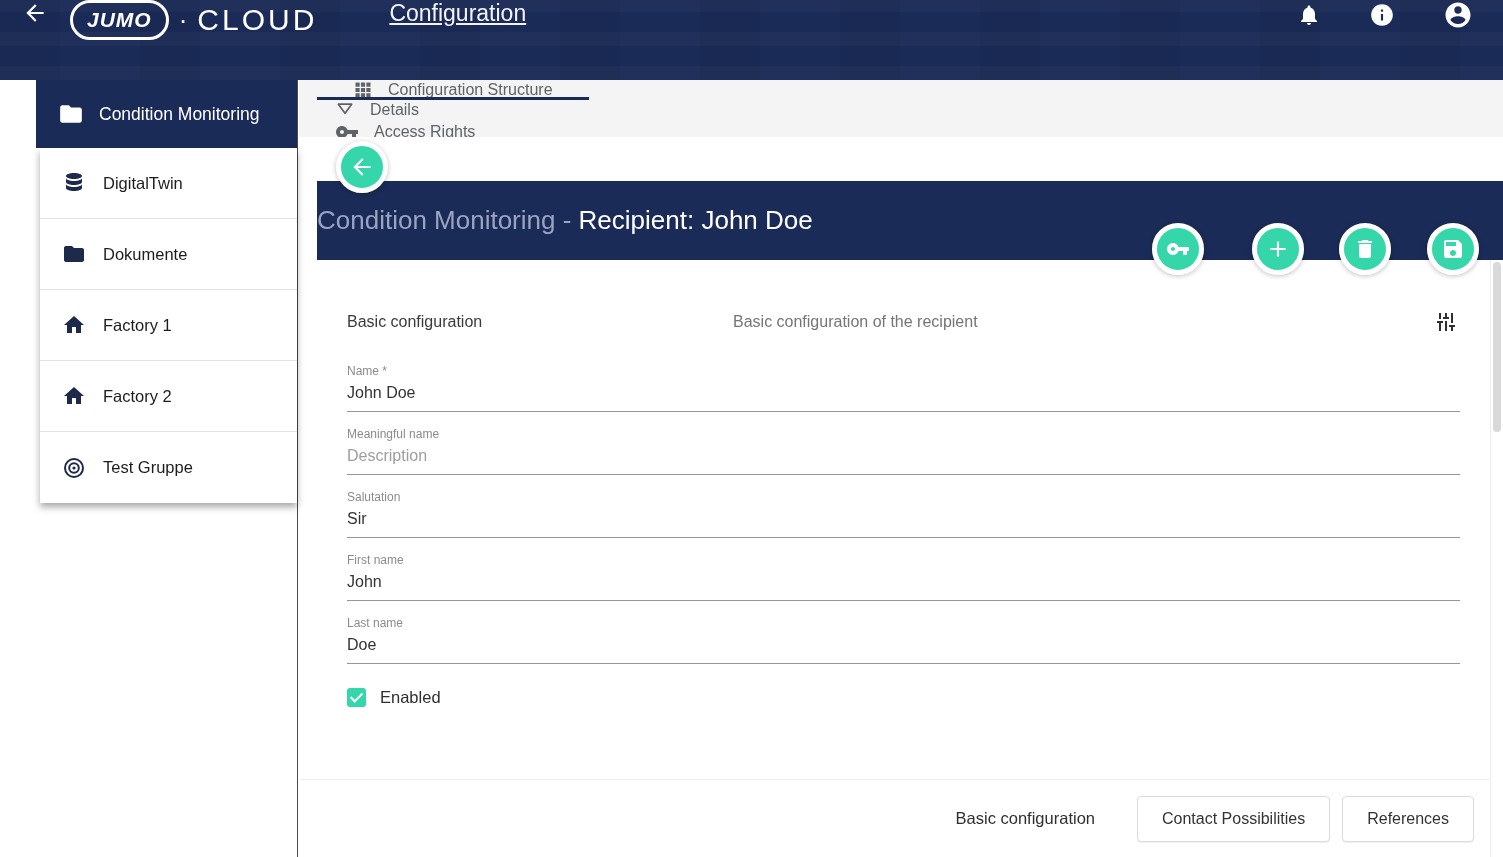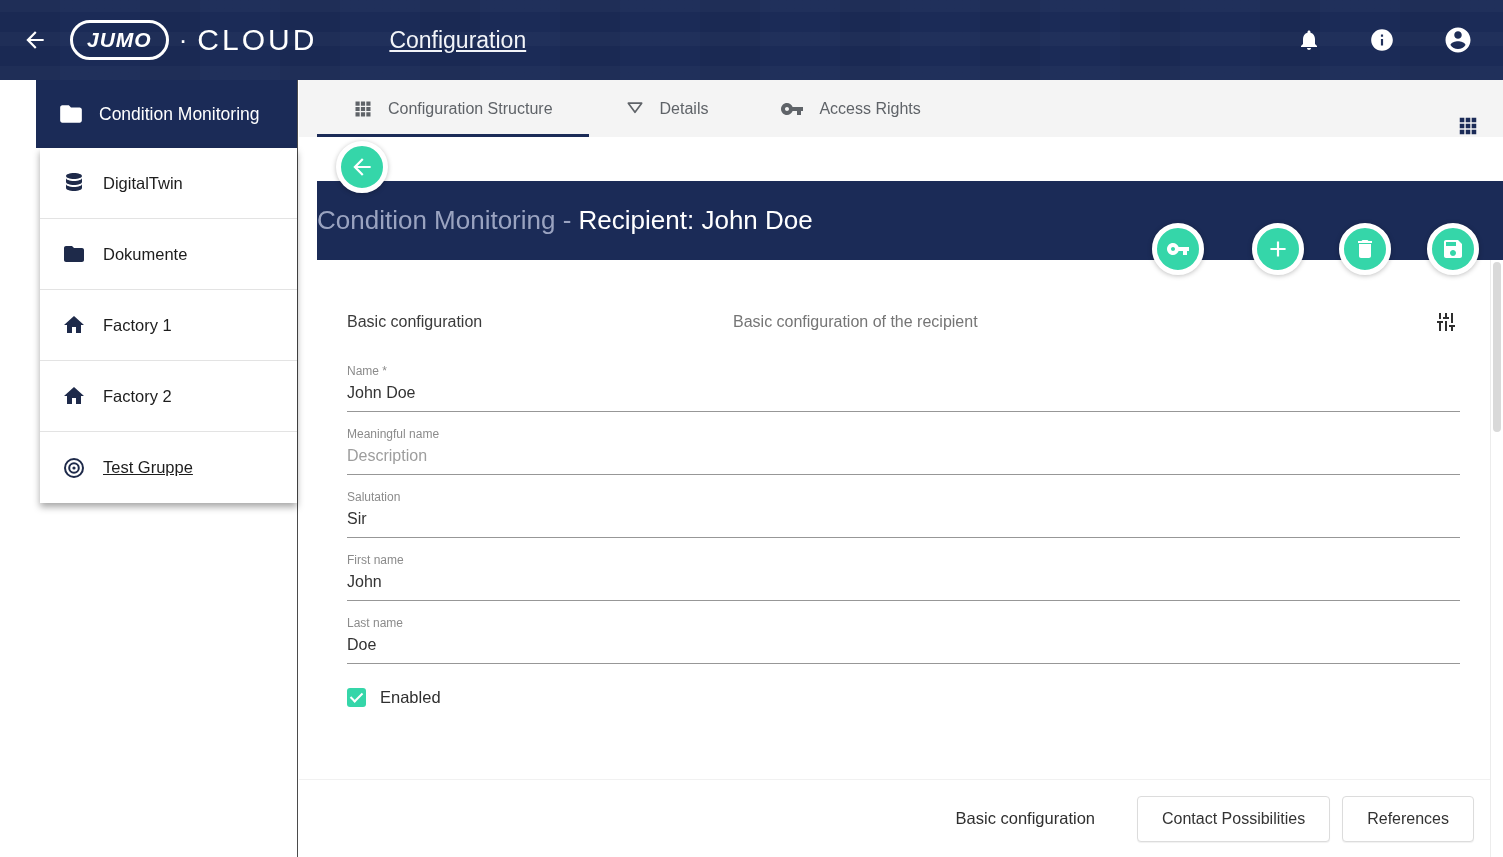--- a/index.html
+++ b/index.html
@@ -1,21 +1,21 @@
 <!DOCTYPE html>
 <html><head>
 <meta charset="utf-8">
 <style>
   * { margin:0; padding:0; box-sizing:border-box; }
   html,body { width:1503px; height:857px; overflow:hidden; background:#fff;
     font-family:"Liberation Sans", sans-serif; }
 
   
   .topbar { position:absolute; top:0; left:0; width:1503px; height:80px;
-    background:#1b2b57; color:#fff; display:flex; align-items:center; z-index:30; }
+    background:#1b2b57; color:#fff; display:flex; align-items:flex-start; z-index:30; }
   .topbar::before { content:""; position:absolute; inset:0;
     background:
       repeating-linear-gradient(0deg, rgba(255,255,255,0.025) 0 14px, transparent 14px 34px),
       repeating-linear-gradient(90deg, rgba(0,0,0,0.05) 0 60px, transparent 60px 140px);
     pointer-events:none; }
   .topbar > * { position:relative; }
   .top-back { width:70px; display:flex; justify-content:center; align-items:center;
     background:none; border:none; color:#fff; cursor:pointer; }
   .brand { display:flex; align-items:center; gap:10px; }
   .jumo-pill { border:3px solid #fff; border-radius:22px; padding:5px 14px;
@@ -30,27 +30,27 @@
 
   
   .sidebar { position:absolute; top:80px; left:0; width:298px; bottom:0;
     background:#fff; border-right:1px solid #4b4b4b; z-index:20;padding-left:36px; }
   .side-root { height:68px; background:#1b2b57; color:#fff; display:flex;
     align-items:center; gap:15px; padding-left:22px; font-size:17.5px; cursor:pointer; }
   .side-list { margin-left:4px; box-shadow:0 4px 7px rgba(0,0,0,0.35); }
   .side-item { height:71px; background:#fff; display:flex; align-items:center;
     gap:17px; padding-left:22px; font-size:16.5px; color:#1d1d1d;
     border-bottom:1px solid #e3e3e3; cursor:pointer; }
-  .side-item:last-child { border-bottom:none;text-decoration:underline; }
+  .side-item:last-child { border-bottom:none; }
   .side-item svg, .side-root svg { flex:none; }
   .side-icon { color:#1e2a4a; }
 
   
   .main { position:absolute; left:299px; top:80px; right:0; bottom:0; background:#fff; }
-  .tabbar { height:57px; background:#f4f4f4; display:flex; align-items:flex-end; }
+  .tabbar { height:57px; background:#f4f4f4; display:flex; align-items:flex-start;flex-direction:column; }
   .tab { display:flex; align-items:center; gap:15px; color:#5f6368; font-size:16px;
     padding:0 36px; height:100%; position:relative; cursor:pointer; }
   .tab:first-child { margin-left:18px; }
   .tab.active::after { content:""; position:absolute; left:0; right:0; bottom:0;
     height:3px; background:#1b2b57; }
   .tab-grid-right { margin-left:auto; margin-right:24px; color:#1b2b57;
     background:none; border:none; cursor:pointer; display:flex; }
 
   .content { position:absolute; top:57px; left:0; right:0; bottom:0; background:#fff; }
 

